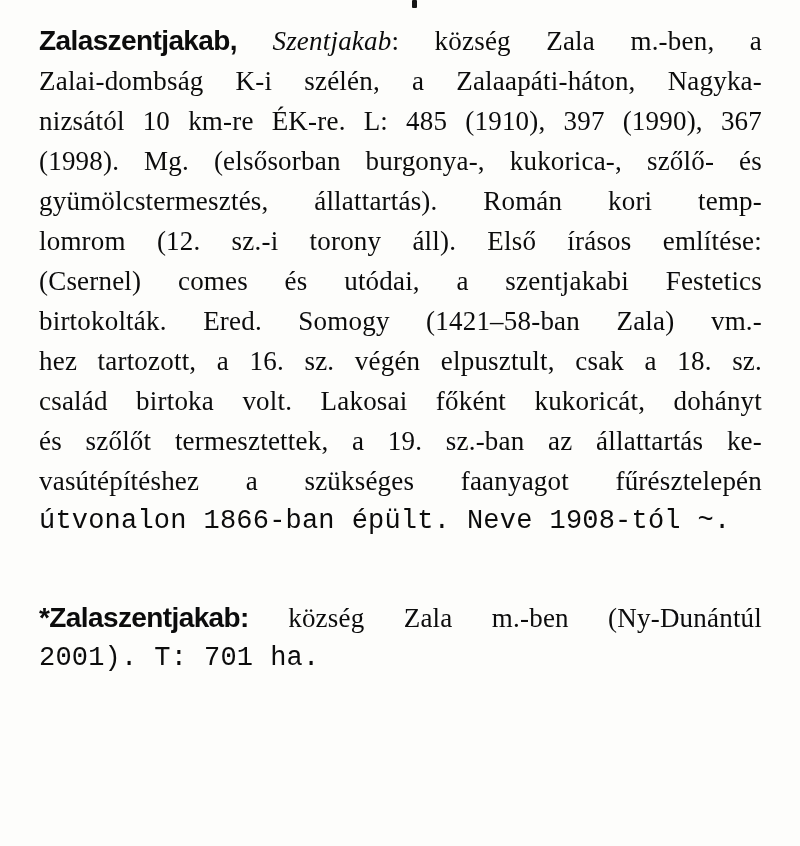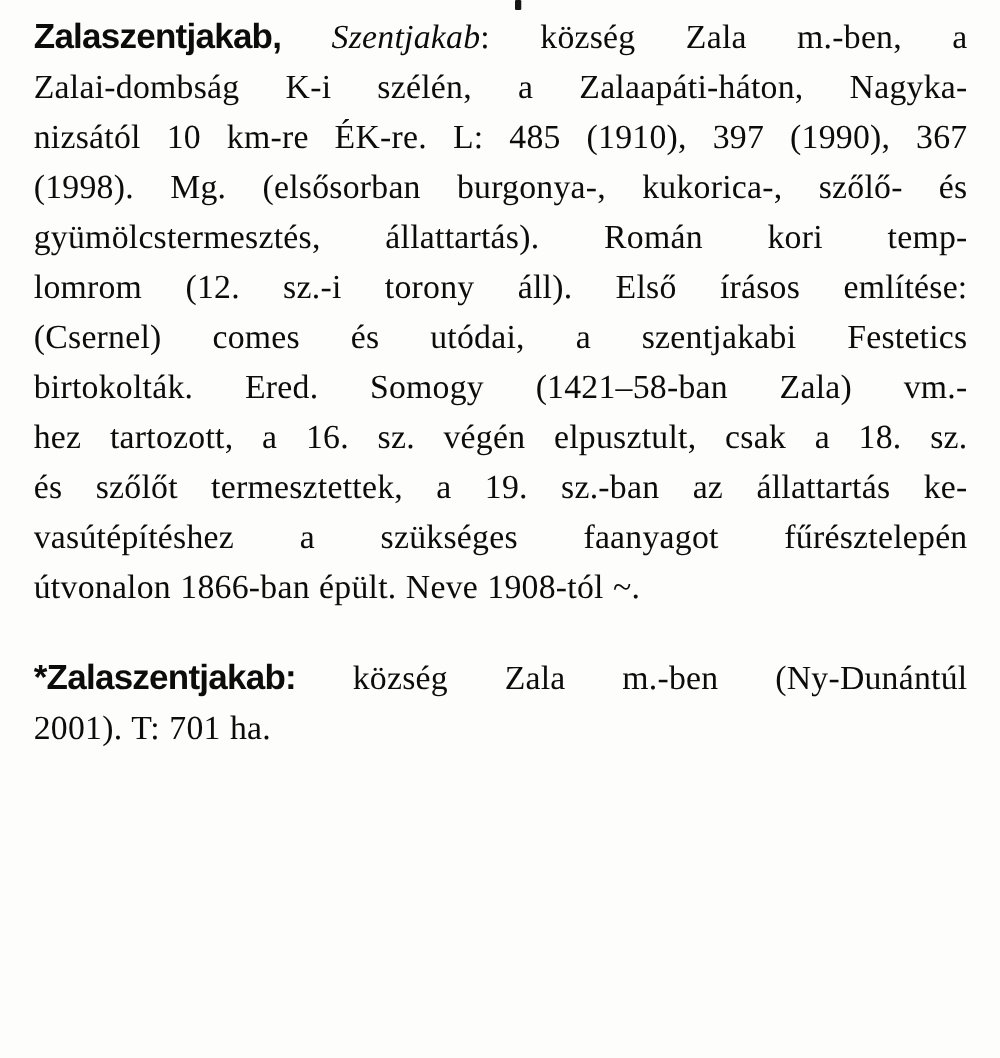--- a/index.html
+++ b/index.html
@@ -23,34 +23,35 @@
   }
   .scan-artifact {
     position: absolute;
     top: 0;
     left: 412px;
     width: 5px;
     height: 8px;
     background: #161616;
     border-radius: 1px;
   }
-  .entry { margin: 0; }
+  .entry { margin: 12px; }
   .line {
     font-size: 27px;
     line-height: 40px;
     height: 40px;
     overflow: hidden;
     text-align: justify;
     text-align-last: justify;
     -moz-text-align-last: justify;
     letter-spacing: 0.2px;
     word-spacing: 0.5px;
   }
   .line.last {
     text-align-last: left;
+    font-family: Liberation Mono, monospace;
     -moz-text-align-last: left;
   }
   .headword {
     font-family: "Liberation Sans", sans-serif;
     font-weight: 700;
     font-size: 28px;
     letter-spacing: -0.6px;
   }
   .variant {
     font-style: italic;
@@ -69,20 +70,21 @@
   <div class="entry">
     <div class="line"><span class="headword">Zalaszentjakab,</span> <span class="variant">Szentjakab</span><span>: község Zala m.-ben, a</span></div>
     <div class="line">Zalai-dombság K-i szélén, a Zalaapáti-háton, Nagyka-</div>
     <div class="line">nizsától 10 km-re ÉK-re. L: 485 (1910), 397 (1990), 367</div>
     <div class="line">(1998). Mg. (elsősorban burgonya-, kukorica-, szőlő- és</div>
     <div class="line">gyümölcstermesztés, állattartás). Román kori temp-</div>
     <div class="line">lomrom (12. sz.-i torony áll). Első írásos említése:</div>
     <div class="line">(Csernel) comes és utódai, a szentjakabi Festetics</div>
     <div class="line">birtokolták. Ered. Somogy (1421–58-ban Zala) vm.-</div>
     <div class="line">hez tartozott, a 16. sz. végén elpusztult, csak a 18. sz.</div>
+    <div class="line">család birtoka volt. Lakosai főként kukoricát, dohányt</div>
     <div class="line">és szőlőt termesztettek, a 19. sz.-ban az állattartás ke-</div>
     <div class="line">vasútépítéshez a szükséges faanyagot fűrésztelepén</div>
     <div class="line last">útvonalon 1866-ban épült. Neve 1908-tól ~.</div>
   </div>
 
   <div class="entry-gap"></div>
 
   <div class="entry">
     <div class="line"><span class="headword">*Zalaszentjakab:</span> <span>község Zala m.-ben (Ny-Dunántúl</span></div>
     <div class="line last">2001). T: 701 ha.</div>

